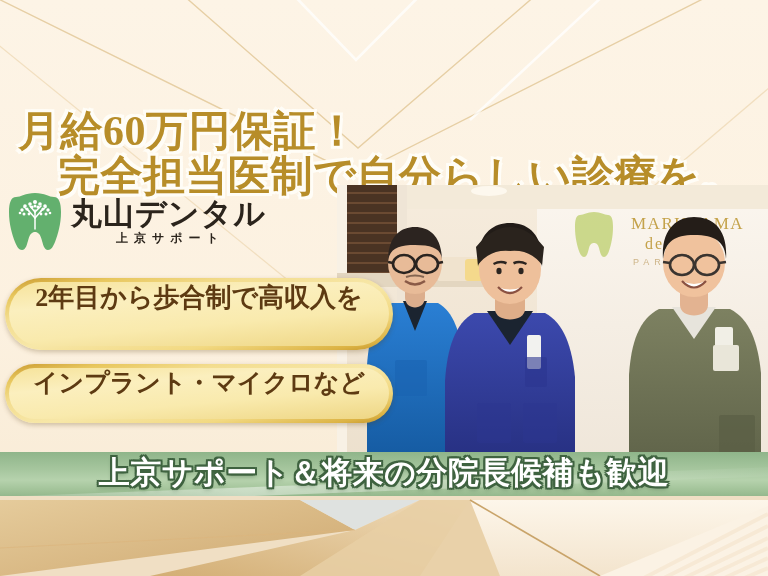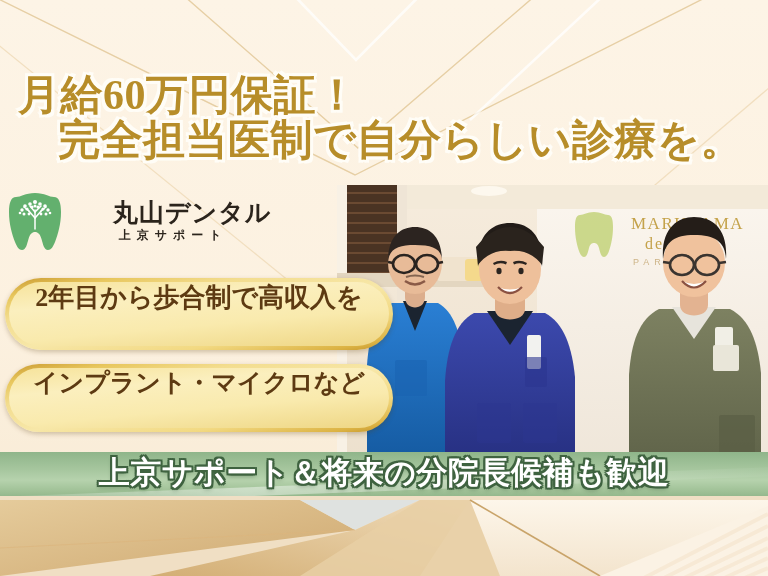--- a/index.html
+++ b/index.html
@@ -24,30 +24,30 @@
     position:absolute;left:0;top:74px;width:768px;
     font-family:"Liberation Serif","DejaVu Serif",serif;
     font-weight:700;color:#b78d29;
     line-height:1.04;letter-spacing:0.5px;
     text-shadow:
       2px 0 0 #fffdf7,-2px 0 0 #fffdf7,0 2px 0 #fffdf7,0 -2px 0 #fffdf7,
       2px 2px 0 #fffdf7,-2px 2px 0 #fffdf7,2px -2px 0 #fffdf7,-2px -2px 0 #fffdf7,
       3px 3px 0 #fffdf7,-3px 3px 0 #fffdf7,3px -3px 0 #fffdf7,-3px -3px 0 #fffdf7;
     white-space:nowrap;
   }
-  .headline .l1{display:block;font-size:42px;padding-left:18px;}
+  .headline .l1{display:block;font-size:42px;padding-left:18px;margin-top:36px;}
   .headline .l2{display:block;font-size:42px;padding-left:52px;margin-top:1px;margin-left:6px;}
 
   
   .logo{position:absolute;left:8px;top:190px;display:flex;align-items:center;gap:9px;}
   .logo-mark{width:54px;height:62px;flex:0 0 auto;}
   .logo-text{display:flex;flex-direction:column;gap:2px;}
   .logo-name{
     font-family:"DejaVu Sans","Liberation Sans",sans-serif;
-    font-size:25px;font-weight:700;color:#2b241c;letter-spacing:1px;line-height:1.05;margin-left:42px;
+    font-size:31px;font-weight:700;color:#2b241c;letter-spacing:1px;line-height:1.05;
   }
   .logo-sub{
     font-family:"DejaVu Sans","Liberation Sans",sans-serif;
     font-size:12px;font-weight:700;color:#2b241c;letter-spacing:6px;
     text-align:center;line-height:1.1;padding-left:4px;
   }
 
   
   .photo{
     position:absolute;left:337px;top:185px;width:431px;height:281px;
@@ -69,21 +69,21 @@
     background:linear-gradient(175deg,#f6e39b 0%,#fbefbe 30%,#f9eaad 62%,#eed684 100%);
     color:#5d3a12;
     font-family:"Liberation Serif","DejaVu Serif",serif;
     font-weight:700;
     text-align:center;
     display:flex;justify-content:center;
     box-sizing:border-box;
   }
   #pill-1{top:278px;height:72px;}
   #pill-1 .pill-inner{height:100%;font-size:26px;line-height:1.06;padding:2px 10px 4px;}
-  #pill-2{top:364px;height:68px;}
+  #pill-2{top:364px;height:59px;}
   #pill-2 .pill-inner{height:100%;font-size:26px;line-height:1.06;padding:2px 10px 4px;}
   .pill-line{display:block;white-space:nowrap;}
   .pill-line.small{font-size:25px;}
 
   
   .banner{
     position:absolute;left:0;top:452px;width:768px;height:51px;
     background:linear-gradient(180deg,#8fb58a 0%,#a6c69e 34%,#b6d2ad 55%,#9ec095 78%,#84ab80 100%);
     display:flex;align-items:flex-start;justify-content:center;
     overflow:hidden;

